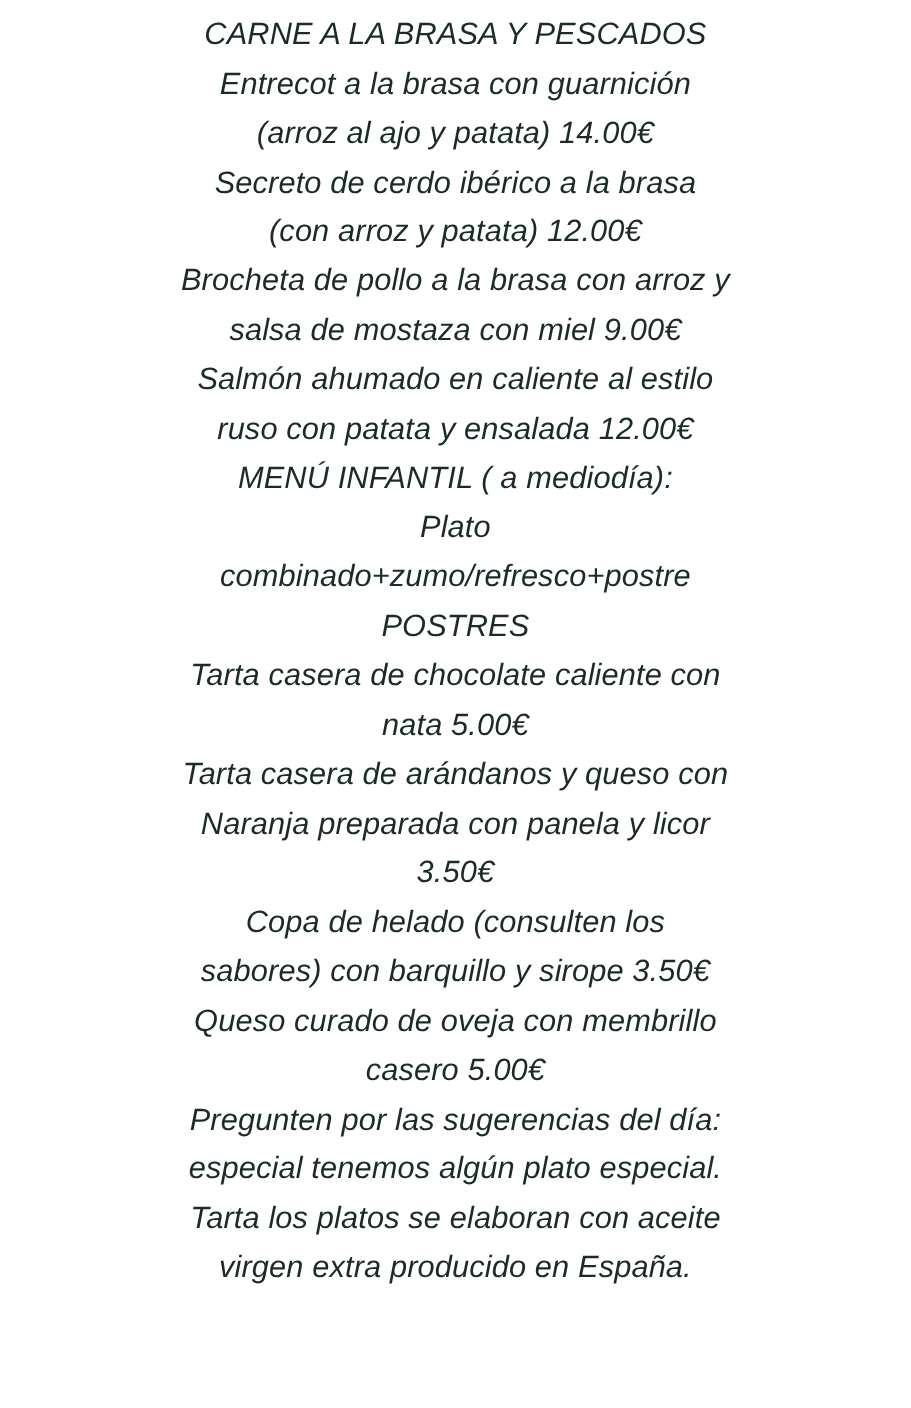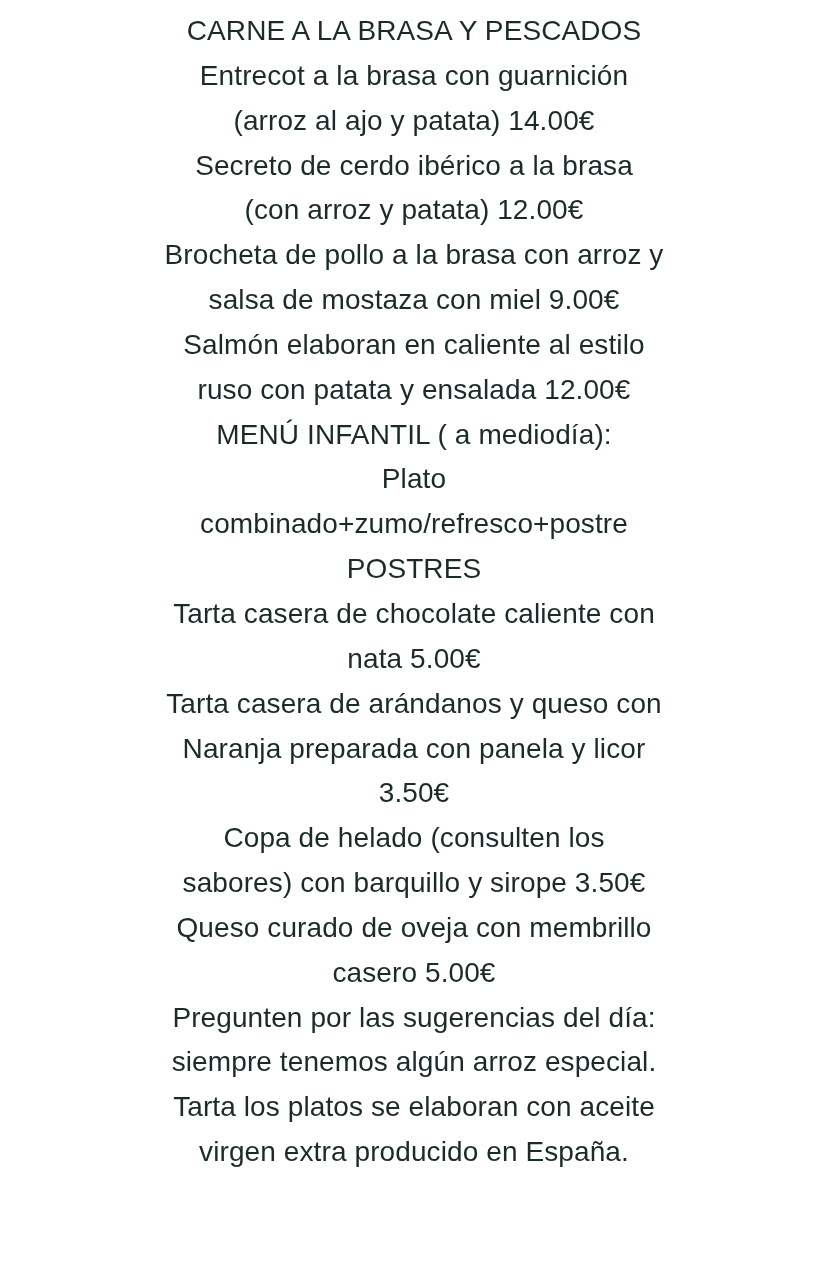--- a/index.html
+++ b/index.html
@@ -24,47 +24,48 @@
     width: 100%;
     text-align: center;
     color: #1c2b2a;
     font-size: 28px;
     letter-spacing: 0.1px;
   }
   .menu-line {
     height: 44.85px;
     line-height: 44.85px;
     white-space: nowrap;
+    font-style: italic;
   }
 </style>
 </head>
 <body>
 
 <div class="menu-page">
   <div class="menu-text">
       <div class="menu-line">CARNE A LA BRASA Y PESCADOS</div>
       <div class="menu-line">Entrecot a la brasa con guarnición</div>
       <div class="menu-line">(arroz al ajo y patata) 14.00€</div>
       <div class="menu-line">Secreto de cerdo ibérico a la brasa</div>
       <div class="menu-line">(con arroz y patata) 12.00€</div>
       <div class="menu-line">Brocheta de pollo a la brasa con arroz y</div>
       <div class="menu-line">salsa de mostaza con miel 9.00€</div>
-      <div class="menu-line">Salmón elaboran en caliente al estilo</div>
+      <div class="menu-line">Salmón ahumado en caliente al estilo</div>
       <div class="menu-line">ruso con patata y ensalada 12.00€</div>
       <div class="menu-line">MENÚ INFANTIL ( a mediodía):</div>
       <div class="menu-line">Plato</div>
       <div class="menu-line">combinado+zumo/refresco+postre</div>
       <div class="menu-line">POSTRES</div>
       <div class="menu-line">Tarta casera de chocolate caliente con</div>
       <div class="menu-line">nata 5.00€</div>
       <div class="menu-line">Tarta casera de arándanos y queso con</div>
       <div class="menu-line">Naranja preparada con panela y licor</div>
       <div class="menu-line">3.50€</div>
       <div class="menu-line">Copa de helado (consulten los</div>
       <div class="menu-line">sabores) con barquillo y sirope 3.50€</div>
       <div class="menu-line">Queso curado de oveja con membrillo</div>
       <div class="menu-line">casero 5.00€</div>
       <div class="menu-line">Pregunten por las sugerencias del día:</div>
-      <div class="menu-line">siempre tenemos algún arroz especial.</div>
+      <div class="menu-line">especial tenemos algún plato especial.</div>
       <div class="menu-line">Tarta los platos se elaboran con aceite</div>
       <div class="menu-line">virgen extra producido en España.</div>
     </div>
 </div>
 
 </body></html>

